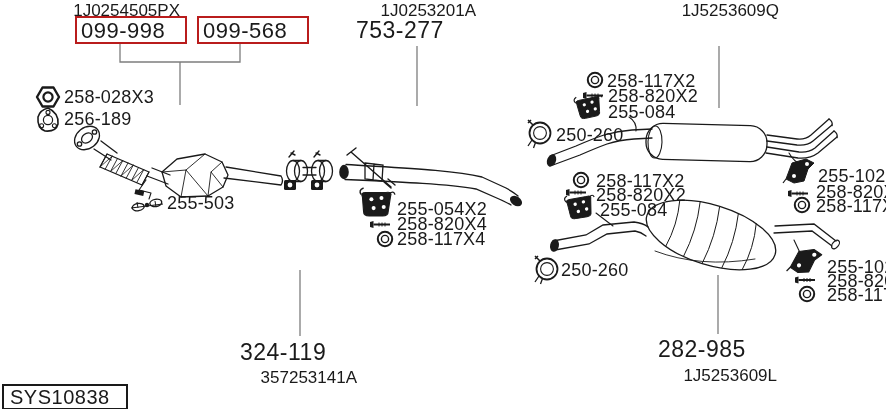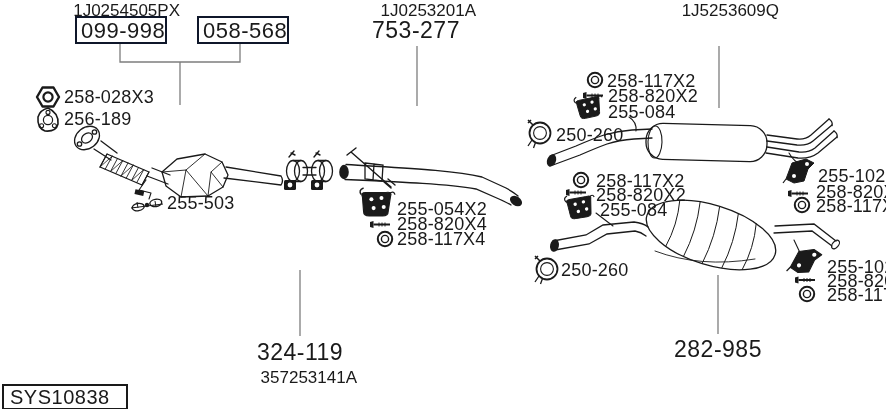--- a/index.html
+++ b/index.html
@@ -1,22 +1,22 @@
 <!DOCTYPE html>
 <html><head>
 <meta charset="utf-8">
 <style>
   html,body{margin:0;padding:0;background:#fff;}
   .stage{position:relative;width:886px;height:409px;background:#fff;overflow:hidden;
          font-family:"Liberation Sans", sans-serif;color:#1a1a1a;}
   .stage svg{position:absolute;left:0;top:0;}
   .lbl{position:absolute;white-space:nowrap;line-height:1.05;}
   .oem{font-size:17px;text-align:right;width:120px;}
-  .big{font-size:23px;text-align:center;width:120px;letter-spacing:0.5px;}
-  .boxed{font-size:22px;border:2px solid #0f172a;padding:1px 0 0 4px;letter-spacing:0.5px;}
+  .big{font-size:23px;width:120px;letter-spacing:0.5px;}
+  .boxed{font-size:22px;border:2px solid #b91c1c;padding:1px 20px 0 4px;letter-spacing:0.5px;}
   .hw{font-size:18px;letter-spacing:0.2px;}
   .sys{font-size:20px;border:2px solid #1a1a1a;padding:1px 16px 0 6px;letter-spacing:0.5px;}
 </style>
 </head>
 <body>
 
 <div class="stage">
 
   <svg width="886" height="409" viewBox="0 0 886 409" xmlns="http://www.w3.org/2000/svg">
     <defs>
@@ -214,28 +214,29 @@
     <g>
         <use href="#ic-bolt" x="805" y="280"></use>
       </g>
     <g>
         <use href="#ic-ring" x="807" y="294"></use>
       </g>
   </svg>
 
   <div class="lbl oem" style="left:60px;top:2px">1J0254505PX</div>
   <div class="lbl boxed" style="left:75px;top:16px">099-998</div>
-  <div class="lbl boxed" style="left:197px;top:16px">058-568</div>
+  <div class="lbl boxed" style="left:197px;top:16px">099-568</div>
   <div class="lbl oem" style="left:356px;top:2px">1J0253201A</div>
   <div class="lbl big" style="left:356px;top:18px">753-277</div>
   <div class="lbl oem" style="left:659px;top:2px">1J5253609Q</div>
 
   <div class="lbl big" style="left:240px;top:340px">324-119</div>
   <div class="lbl oem" style="left:237px;top:369px">357253141A</div>
   <div class="lbl big" style="left:658px;top:337px">282-985</div>
+  <div class="lbl oem" style="left:657px;top:367px">1J5253609L</div>
 
   <div class="lbl hw" style="left:64px;top:88px">258-028X3</div>
   <div class="lbl hw" style="left:64px;top:110px">256-189</div>
   <div class="lbl hw" style="left:167px;top:194px">255-503</div>
   <div class="lbl hw" style="left:397px;top:200px">255-054X2</div>
   <div class="lbl hw" style="left:397px;top:215px">258-820X4</div>
   <div class="lbl hw" style="left:397px;top:230px">258-117X4</div>
   <div class="lbl hw" style="left:607px;top:72px">258-117X2</div>
   <div class="lbl hw" style="left:608px;top:87px">258-820X2</div>
   <div class="lbl hw" style="left:608px;top:103px">255-084</div>

